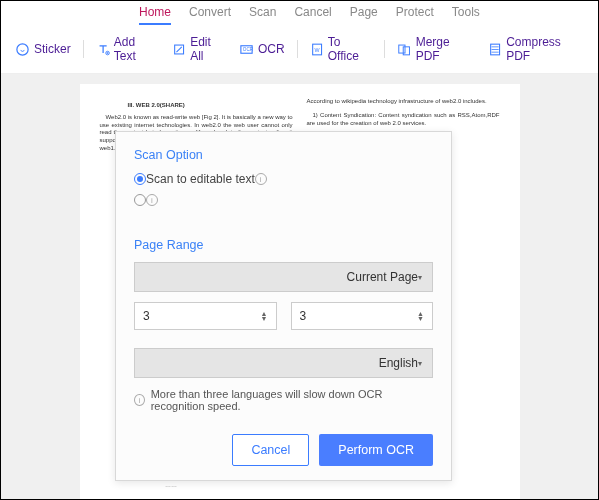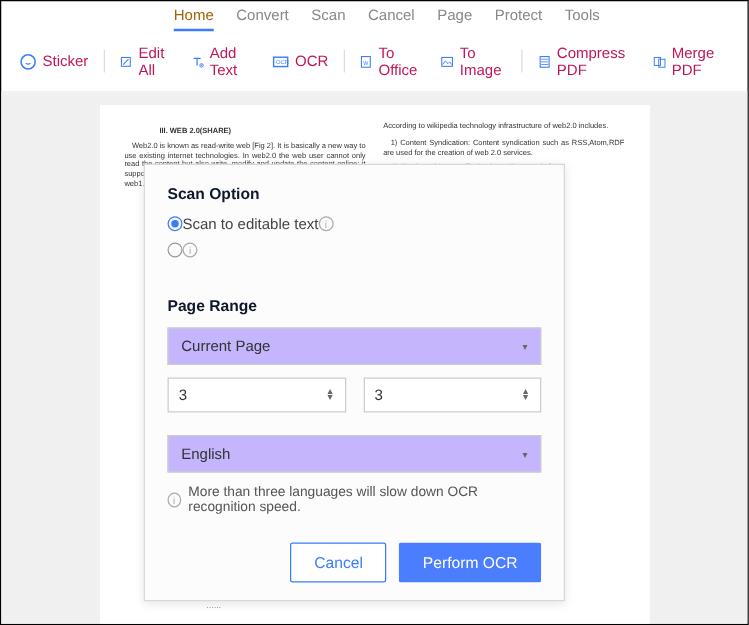--- a/index.html
+++ b/index.html
@@ -1,38 +1,38 @@
 <!DOCTYPE html>
 <html><head>
 <meta charset="utf-8">
 <style>
 * { box-sizing: border-box; margin: 0; padding: 0; font-family: -apple-system, BlinkMacSystemFont, "Segoe UI", Arial, sans-serif; }
 body { width: 599px; height: 500px; background: #fff; border: 1px solid #000; position: relative; overflow: hidden; }
 .tabs { display: flex; gap: 18px; padding: 4px 0 0 138px; font-size: 12px; color: #888; }
 .tab { padding-bottom: 4px; cursor: pointer; }
-.tab.active { color: #a16207; border-bottom: 2px solid #3b7cff; }
-.toolbar { display: flex; align-items: center; gap: 6px; padding: 8px 10px; font-size: 12px; color: #be185d; border-bottom: 1px solid #eee; }
+.tab.active { color: #be185d; border-bottom: 2px solid #3b7cff; }
+.toolbar { display: flex; align-items: center; gap: 6px; padding: 8px 10px; font-size: 12px; color: #4c1d95; border-bottom: 1px solid #eee; }
 .tool { display: flex; align-items: center; gap: 4px; cursor: pointer; padding: 2px 4px; }
 .tool svg { width: 15px; height: 15px; }
 .tdiv { width: 1px; height: 18px; background: #ddd; margin: 0 2px; }
 .workspace { background: #f0f0f0; height: calc(100% - 60px); padding: 10px 0; display: flex; justify-content: center; }
 .page { background: #fff; width: 440px; height: 100%; padding: 14px 20px; font-size: 6px; color: #333; line-height: 1.3; display: flex; gap: 14px; }
 .page-col { flex: 1; }
 .page h4 { font-size: 6px; margin: 4px 0 4px 28px; }
 .modal { position: absolute; left: 114px; top: 130px; width: 337px; background: #fcfcfc; border: 1px solid #d8d8d8; box-shadow: 0 2px 8px rgba(0,0,0,0.1); }
 .modal-hd { display: flex; justify-content: space-between; align-items: center; padding: 10px 14px; background: #f3f3f3; border-bottom: 1px solid #e5e5e5; font-size: 13px; color: #555; }
 .modal-close { cursor: pointer; color: #888; font-size: 14px; }
 .modal-body { padding: 16px 18px 14px; }
-.sect { font-size: 12.5px; font-weight: 700; color: #0f172a; margin-bottom: 10px; }
+.sect { font-size: 12.5px; font-weight: 400; color: #3b82f6; margin-bottom: 10px; }
 .radio-row { display: flex; align-items: center; gap: 0; font-size: 12px; color: #444; margin-bottom: 8px; cursor: pointer; }
 .radio { width: 12px; height: 12px; border: 1.5px solid #999; border-radius: 50%; display: inline-flex; align-items: center; justify-content: center; }
 .radio.sel { border-color: #3b7cff; }
 .radio.sel::after { content: ""; width: 6px; height: 6px; background: #3b7cff; border-radius: 50%; }
 .info-ic { width: 12px; height: 12px; border: 1px solid #aaa; border-radius: 50%; font-size: 8px; color: #aaa; display: inline-flex; align-items: center; justify-content: center; }
-.select { border: 1px solid #ccc; background: #c4b5fd; padding: 7px 10px; font-size: 12px; color: #333; display: flex; justify-content: space-between; align-items: center; cursor: pointer; margin-bottom: 10px; }
+.select { border: 1px solid #ccc; background: #e5e5e5; padding: 7px 10px; font-size: 12px; color: #333; display: flex; justify-content: flex-end; align-items: center; cursor: pointer; margin-bottom: 10px; }
 .caret { font-size: 8px; color: #666; }
 .range-row { display: flex; gap: 14px; margin-bottom: 18px; }
 .spin { flex: 1; border: 1px solid #ccc; background: #fff; padding: 6px 8px; font-size: 12px; color: #333; display: flex; justify-content: space-between; align-items: center; }
 .spin-ctrl { display: flex; flex-direction: column; gap: 0; line-height: 5px; font-size: 7px; color: #666; }
 .spin-ctrl span { cursor: pointer; }
 .note { font-size: 11px; color: #555; display: flex; align-items: center; gap: 6px; margin-top: 8px; }
 .actions { display: flex; justify-content: flex-end; gap: 10px; margin-top: 22px; }
 .btn { padding: 8px 18px; font-size: 12.5px; border-radius: 2px; cursor: pointer; border: 1px solid transparent; }
 .btn.cancel { background: #fff; border-color: #3b7cff; color: #3b7cff; }
 .btn.primary { background: #4a7eff; color: #fff; }
@@ -55,69 +55,62 @@
   <div class="tool">
     <svg viewBox="0 0 16 16">
         <circle cx="8" cy="8" r="6" fill="none" stroke="#3b7cff" stroke-width="1.3"></circle>
         <path d="M6 9 Q8 11 10 9" fill="none" stroke="#3b7cff" stroke-width="1"></path>
       </svg>
     <span>Sticker</span>
   </div>
   <div class="tdiv"></div>
   <div class="tool">
     <svg viewBox="0 0 16 16">
-        <rect x="3" y="3" width="10" height="10" fill="none" stroke="#3b7cff" stroke-width="1.2"></rect>
-        <path d="M5 11 L11 5" stroke="#3b7cff" stroke-width="1.2"></path>
-      </svg>
-    <span>Edit All</span>
-  </div>
-  <div class="tool">
-    <svg viewBox="0 0 16 16">
         <path d="M4 4 H12 M8 4 V12" stroke="#3b7cff" stroke-width="1.4" fill="none"></path>
         <circle cx="13" cy="12" r="2" fill="none" stroke="#3b7cff" stroke-width="1"></circle>
         <path d="M13 11 V13 M12 12 H14" stroke="#3b7cff" stroke-width="0.8"></path>
       </svg>
     <span>Add Text</span>
+  </div>
+  <div class="tool">
+    <svg viewBox="0 0 16 16">
+        <rect x="3" y="3" width="10" height="10" fill="none" stroke="#3b7cff" stroke-width="1.2"></rect>
+        <path d="M5 11 L11 5" stroke="#3b7cff" stroke-width="1.2"></path>
+      </svg>
+    <span>Edit All</span>
   </div>
   <div class="tool">
     <svg viewBox="0 0 16 16">
         <rect x="2" y="4" width="12" height="8" fill="none" stroke="#3b7cff" stroke-width="1.2"></rect>
         <text x="4" y="10" font-size="5" fill="#3b7cff">OCR</text>
       </svg>
     <span>OCR</span>
   </div>
   <div class="tdiv"></div>
   <div class="tool">
     <svg viewBox="0 0 16 16">
         <rect x="3" y="2" width="10" height="12" fill="none" stroke="#3b7cff" stroke-width="1.2"></rect>
         <text x="5" y="11" font-size="6" fill="#3b7cff">W</text>
       </svg>
     <span>To Office</span>
   </div>
+  <div class="tdiv"></div>
   <div class="tool">
     <svg viewBox="0 0 16 16">
-        <rect x="2" y="3" width="12" height="10" fill="none" stroke="#3b7cff" stroke-width="1.2"></rect>
-        <path d="M3 11 L6 7 L9 10 L11 8 L13 11" fill="none" stroke="#3b7cff" stroke-width="1"></path>
+        <rect x="2" y="3" width="7" height="9" fill="none" stroke="#3b7cff" stroke-width="1.1"></rect>
+        <rect x="7" y="5" width="7" height="9" fill="none" stroke="#3b7cff" stroke-width="1.1"></rect>
       </svg>
-    <span>To Image</span>
+    <span>Merge PDF</span>
   </div>
-  <div class="tdiv"></div>
   <div class="tool">
     <svg viewBox="0 0 16 16">
         <rect x="3" y="2" width="10" height="12" fill="none" stroke="#3b7cff" stroke-width="1.2"></rect>
         <path d="M4 5 H12 M4 8 H12 M4 11 H12" stroke="#3b7cff" stroke-width="0.9"></path>
       </svg>
     <span>Compress PDF</span>
-  </div>
-  <div class="tool">
-    <svg viewBox="0 0 16 16">
-        <rect x="2" y="3" width="7" height="9" fill="none" stroke="#3b7cff" stroke-width="1.1"></rect>
-        <rect x="7" y="5" width="7" height="9" fill="none" stroke="#3b7cff" stroke-width="1.1"></rect>
-      </svg>
-    <span>Merge PDF</span>
   </div>
 </div>
 
 <div class="workspace">
   <div class="page">
     <div class="page-col">
       <h4>III.  WEB 2.0(SHARE)</h4>
       <p style="text-indent:6px;text-align:justify">Web2.0 is known as read-write web [Fig 2]. It is basically a new way to use existing internet technologies. In web2.0 the web user cannot only read the content but also write, modify and update the content online; it supports collaboration and help to gather collective intelligence rather web1.0[2].</p>
     </div>
     <div class="page-col">

